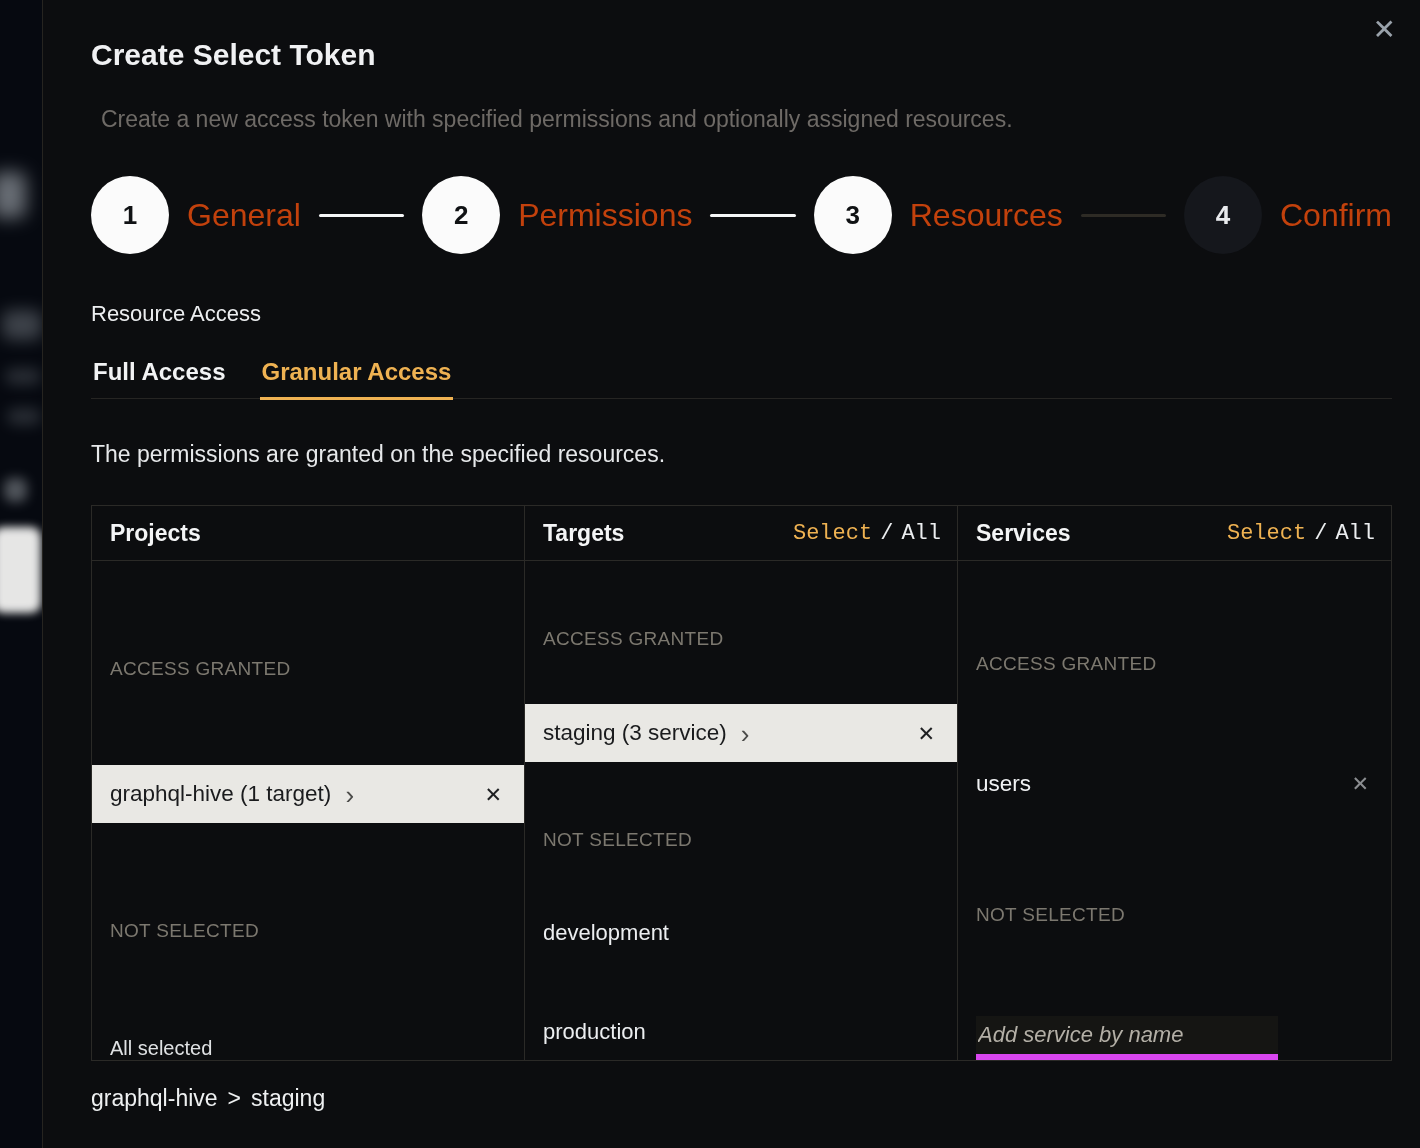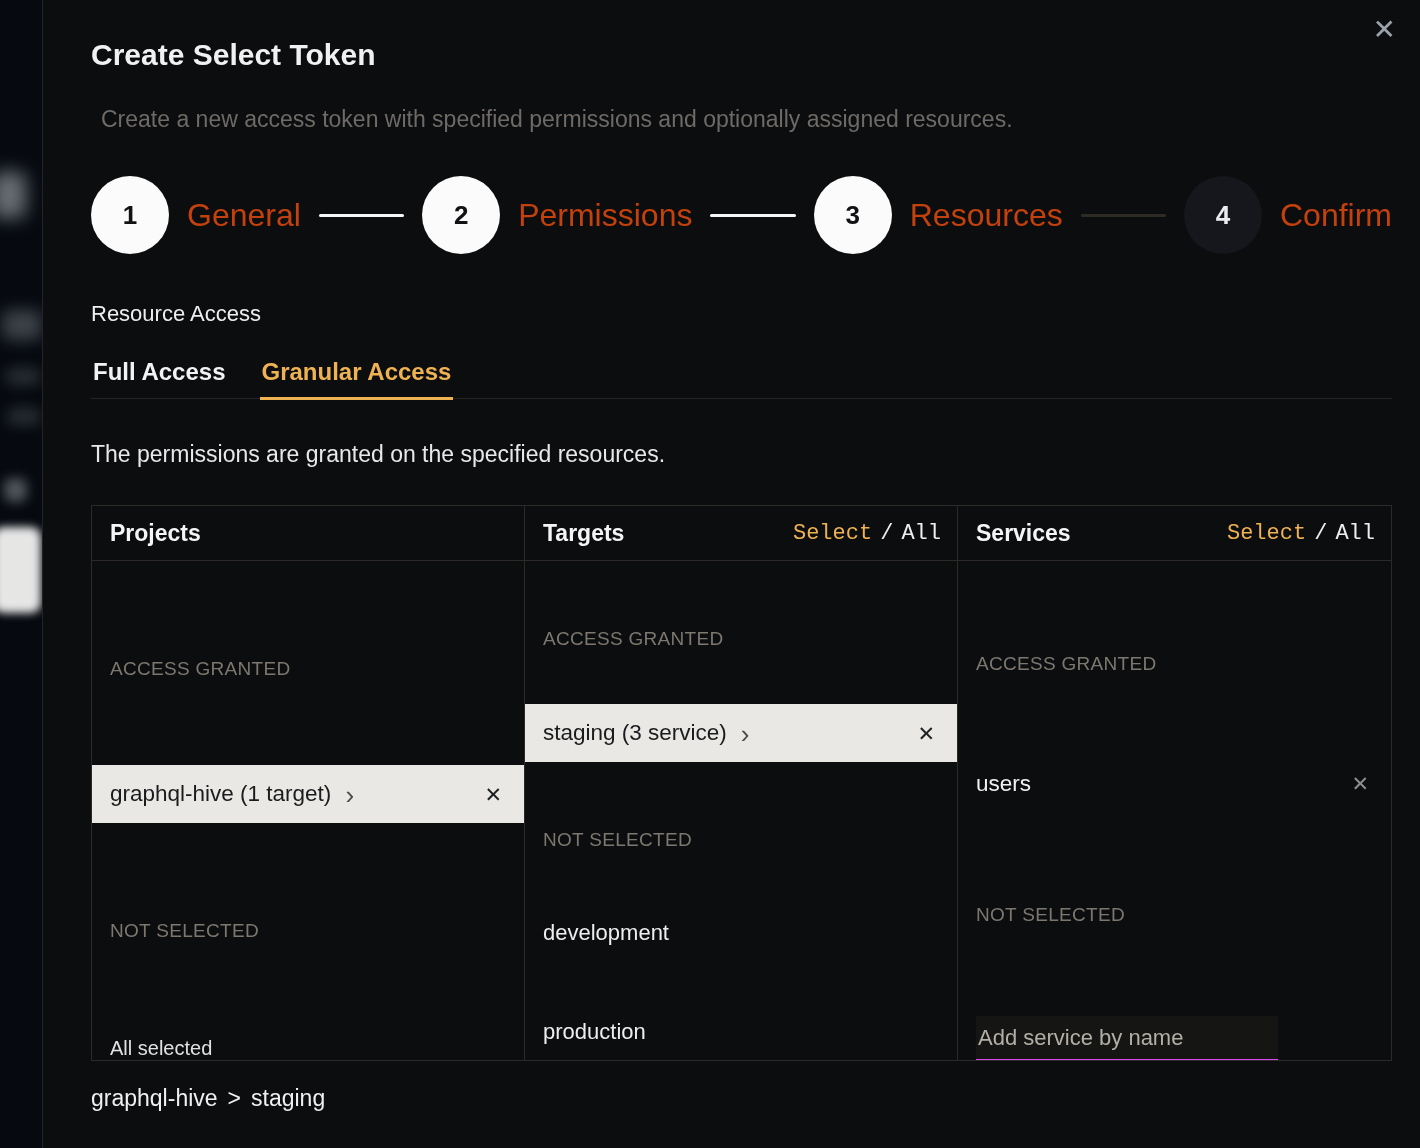--- a/index.html
+++ b/index.html
@@ -88,22 +88,22 @@
     font-size:21px;line-height:1;color:#1e1f21;font-family:inherit;padding:2px;
   }
   .res-row.dark .row-x{color:#8b8d90;}
   .note{padding:10px 18px 0;font-size:20px;color:#dfe1e3;}
   .pick-item{
     height:56px;display:flex;align-items:center;padding:0 18px;
     font-size:22px;color:#eceef0;cursor:pointer;flex:none;
   }
   .svc-input{
     margin:10px 18px 0;width:302px;height:44px;flex:none;
-    background:#151513;border:none;border-bottom:1px solid #d946ef;
-    padding:0 2px;font-size:22px;color:#e8e6e0;font-family:inherit;outline:none;
+    background:#151513;border:none;border-bottom:6px solid #d946ef;
+    padding:0 2px;font-size:22px;color:#e8e6e0;font-family:inherit;outline:none;font-style:italic;
   }
   .svc-input::placeholder{color:#b3afa6;}
 
   .crumb{margin-top:24px;display:flex;gap:10px;font-size:23px;color:#eef0f1;}
 </style>
 </head>
 <body>
 
 <div class="screen">
 

